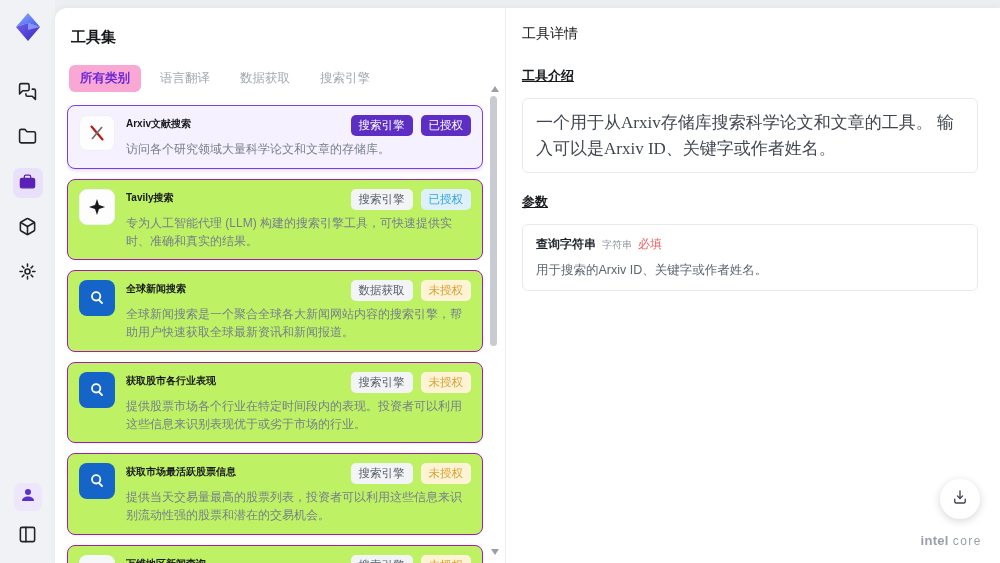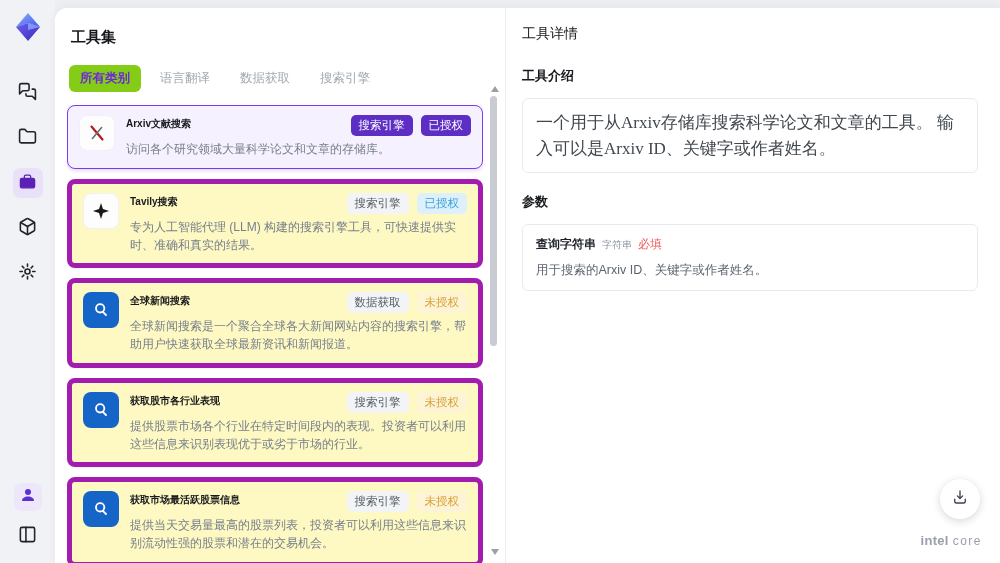--- a/index.html
+++ b/index.html
@@ -42,25 +42,25 @@
     background:#ffffff; border-top-left-radius:12px;
     box-shadow:0 0 8px rgba(0,0,0,.05);
     display:flex; overflow:hidden;
   }
 
   
   .list-pane { width:450px; padding:14px 22px 0 12px; position:relative; }
   .page-title { font-size:15px; font-weight:bold; margin:6px 0 18px 4px; }
   .tabs { display:flex; gap:8px; margin:0 0 13px 2px; font-size:12.5px; }
   .tab { padding:5px 11px; border-radius:6px; color:#a2a8b1; cursor:pointer; white-space:nowrap; }
-  .tab.active { background:#84cc16; color:#6d28d9; font-weight:bold; }
+  .tab.active { background:#f9a8d4; color:#6d28d9; font-weight:bold; }
 
   .tool-list { display:flex; flex-direction:column; gap:10px; height:472px; overflow:hidden; }
   .tool-card {
-    border:5px solid #a21caf; border-radius:8px; background:#fef9c3;
+    border:1px solid #a21caf; border-radius:8px; background:#bef264;
     padding:9px 11px; display:flex; gap:11px;
     box-shadow:0 1px 2px rgba(16,24,40,.04);
     flex:none; cursor:pointer;
   }
   .tool-card.selected {
     background:#f6f1fe; border:1.5px solid #7c3aed;
     box-shadow:0 1px 4px rgba(124,58,237,.25);
   }
   .tool-icon {
     width:36px; height:36px; border-radius:8px; flex:none;
@@ -88,21 +88,21 @@
   .scroll-up { top:0; border-bottom:6px solid #9aa0a8; }
   .scroll-down { bottom:0; border-top:6px solid #9aa0a8; }
   .scroll-thumb {
     position:absolute; top:10px; height:250px; width:7px;
     background:#c8ccd2; border-radius:4px;
   }
 
   
   .details-pane { flex:1; border-left:1px solid #ededf0; padding:17px 22px 0 16px; }
   .details-title { font-size:14px; font-weight:normal; margin-bottom:24px; }
-  .section-heading { font-size:13px; font-weight:bold; margin-bottom:13px; }
+  .section-heading { font-size:13px; font-weight:bold; margin-bottom:13px;text-decoration:underline; }
   .intro-box, .param-box {
     border:1px solid #e9eaee; border-radius:6px; background:#fff;
     padding:11px 13px; margin-bottom:20px;
   }
   .intro-text { font-size:17px; color:#41474f; line-height:1.5;font-family:Liberation Serif, serif; }
   .param-line { display:flex; align-items:baseline; gap:6px; }
   .param-name { font-size:12px; font-weight:bold; color:#1c2026; }
   .param-type { font-size:10px; color:#8b929c; }
   .param-req  { font-size:12px; color:#ee5d5d; }
   .param-desc { margin-top:9px; font-size:12.5px; color:#5d6570; }

